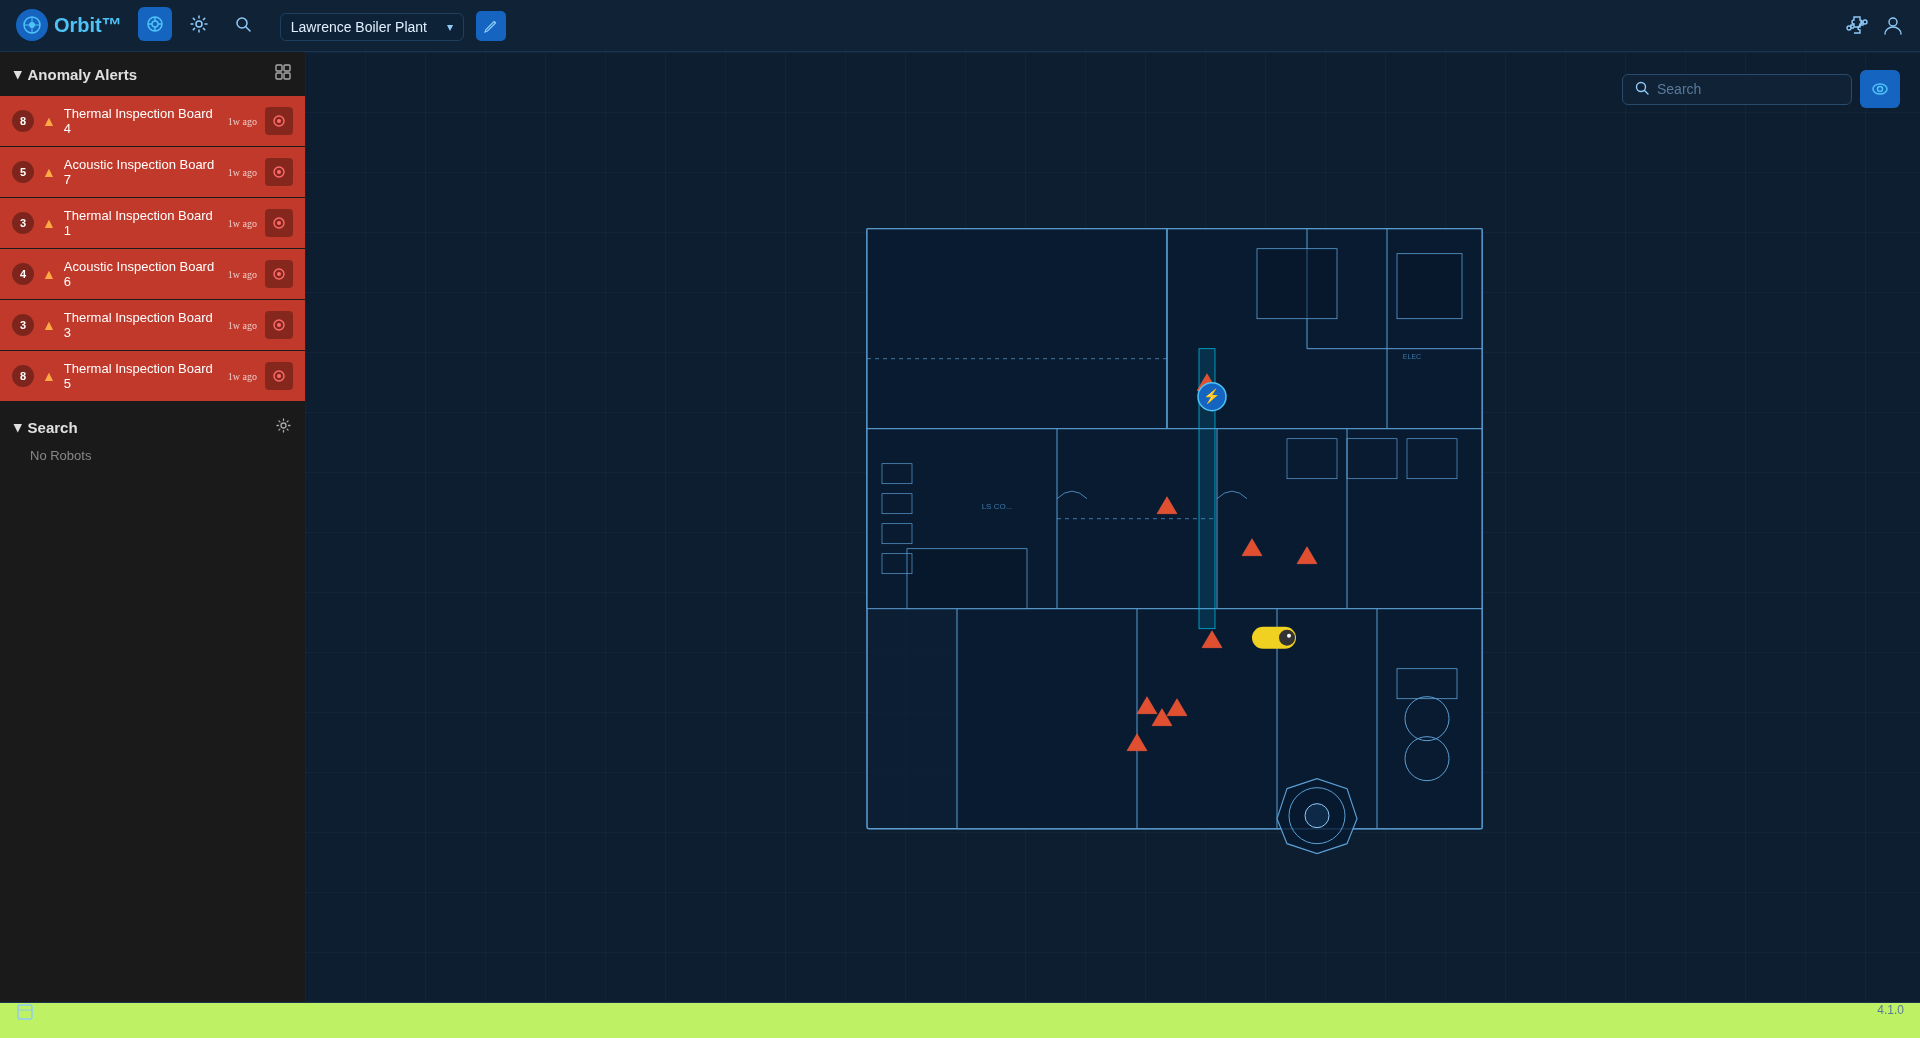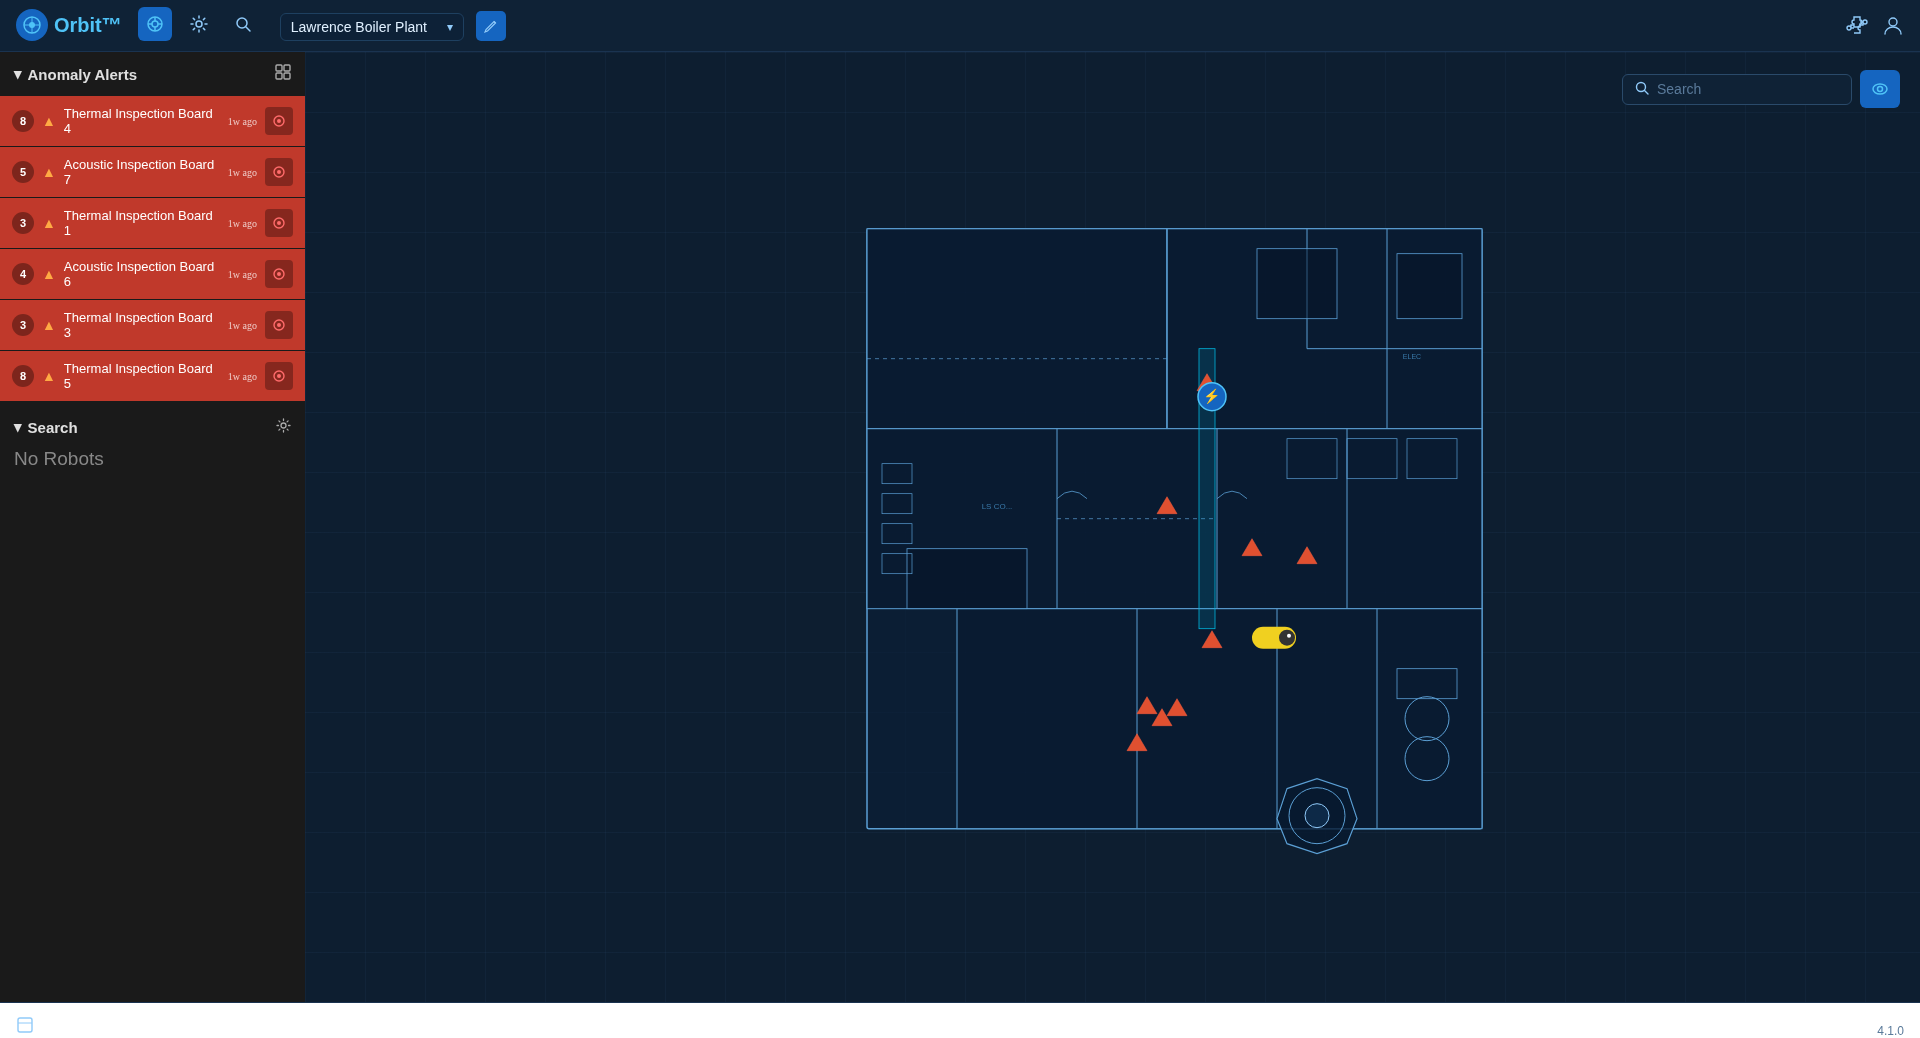--- a/index.html
+++ b/index.html
@@ -201,22 +201,22 @@
       font-size: 15px;
       font-weight: 600;
       color: #e0e0e0;
     }
     .robots-header .gear {
       color: #aaa;
       font-size: 15px;
       cursor: pointer;
     }
     .no-robots {
-      padding: 6px 14px;
-      font-size: 19px;
+      padding: 6px 30px;
+      font-size: 13px;
       color: #888;
     }
 
     
     .map-area {
       flex: 1;
       background: #0d1e30;
       position: relative;
       overflow: hidden;
       background-image:
@@ -273,24 +273,24 @@
     .floor-plan-container {
       position: absolute;
       top: 50%;
       left: 50%;
       transform: translate(-40%, -48%);
     }
 
     
     .bottom-bar {
       height: 36px;
-      background: #ffffff;
+      background: #bef264;
       border-top: 1px solid #1a3350;
       display: flex;
-      align-items: flex-end;
+      align-items: flex-start;
       padding: 0 16px;
       justify-content: space-between;
     }
     .bottom-bar .map-icon {
       color: #90caf9;
       font-size: 16px;
       cursor: pointer;
     }
     .version {
       font-size: 12px;

